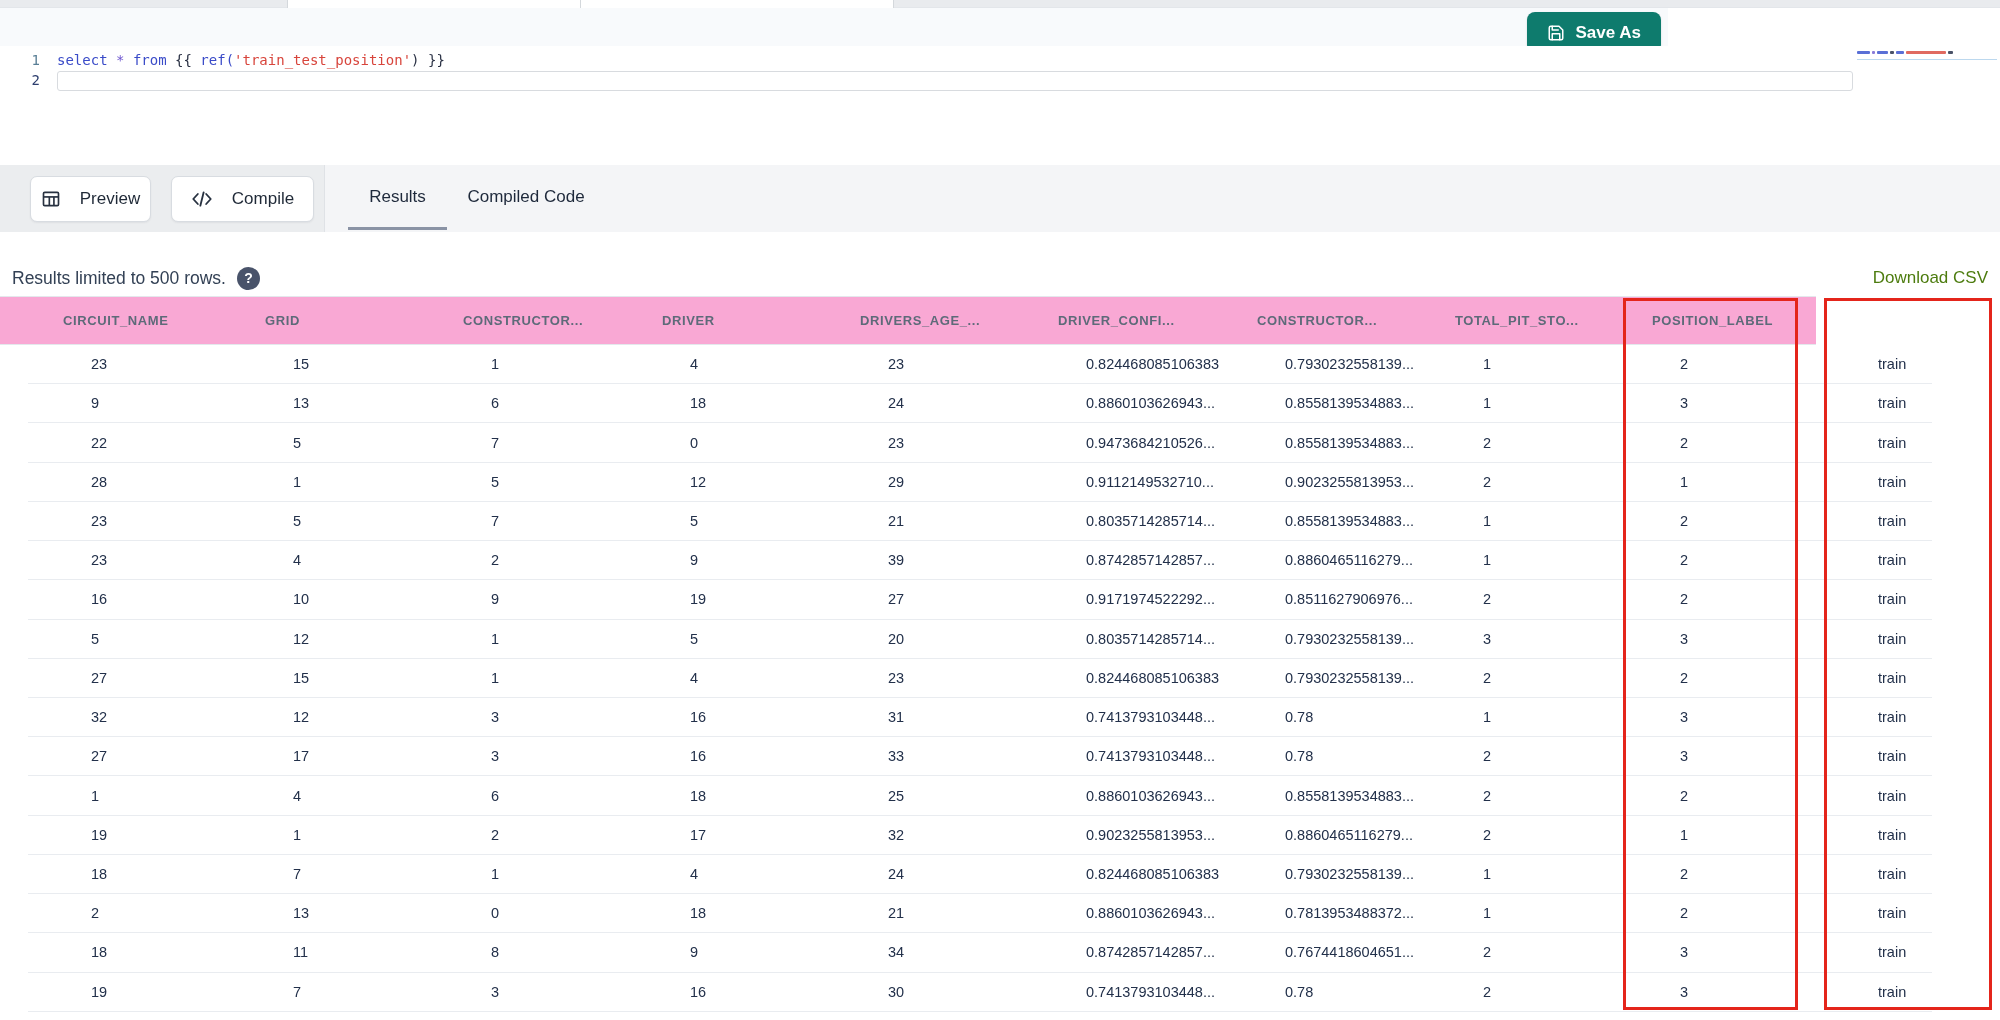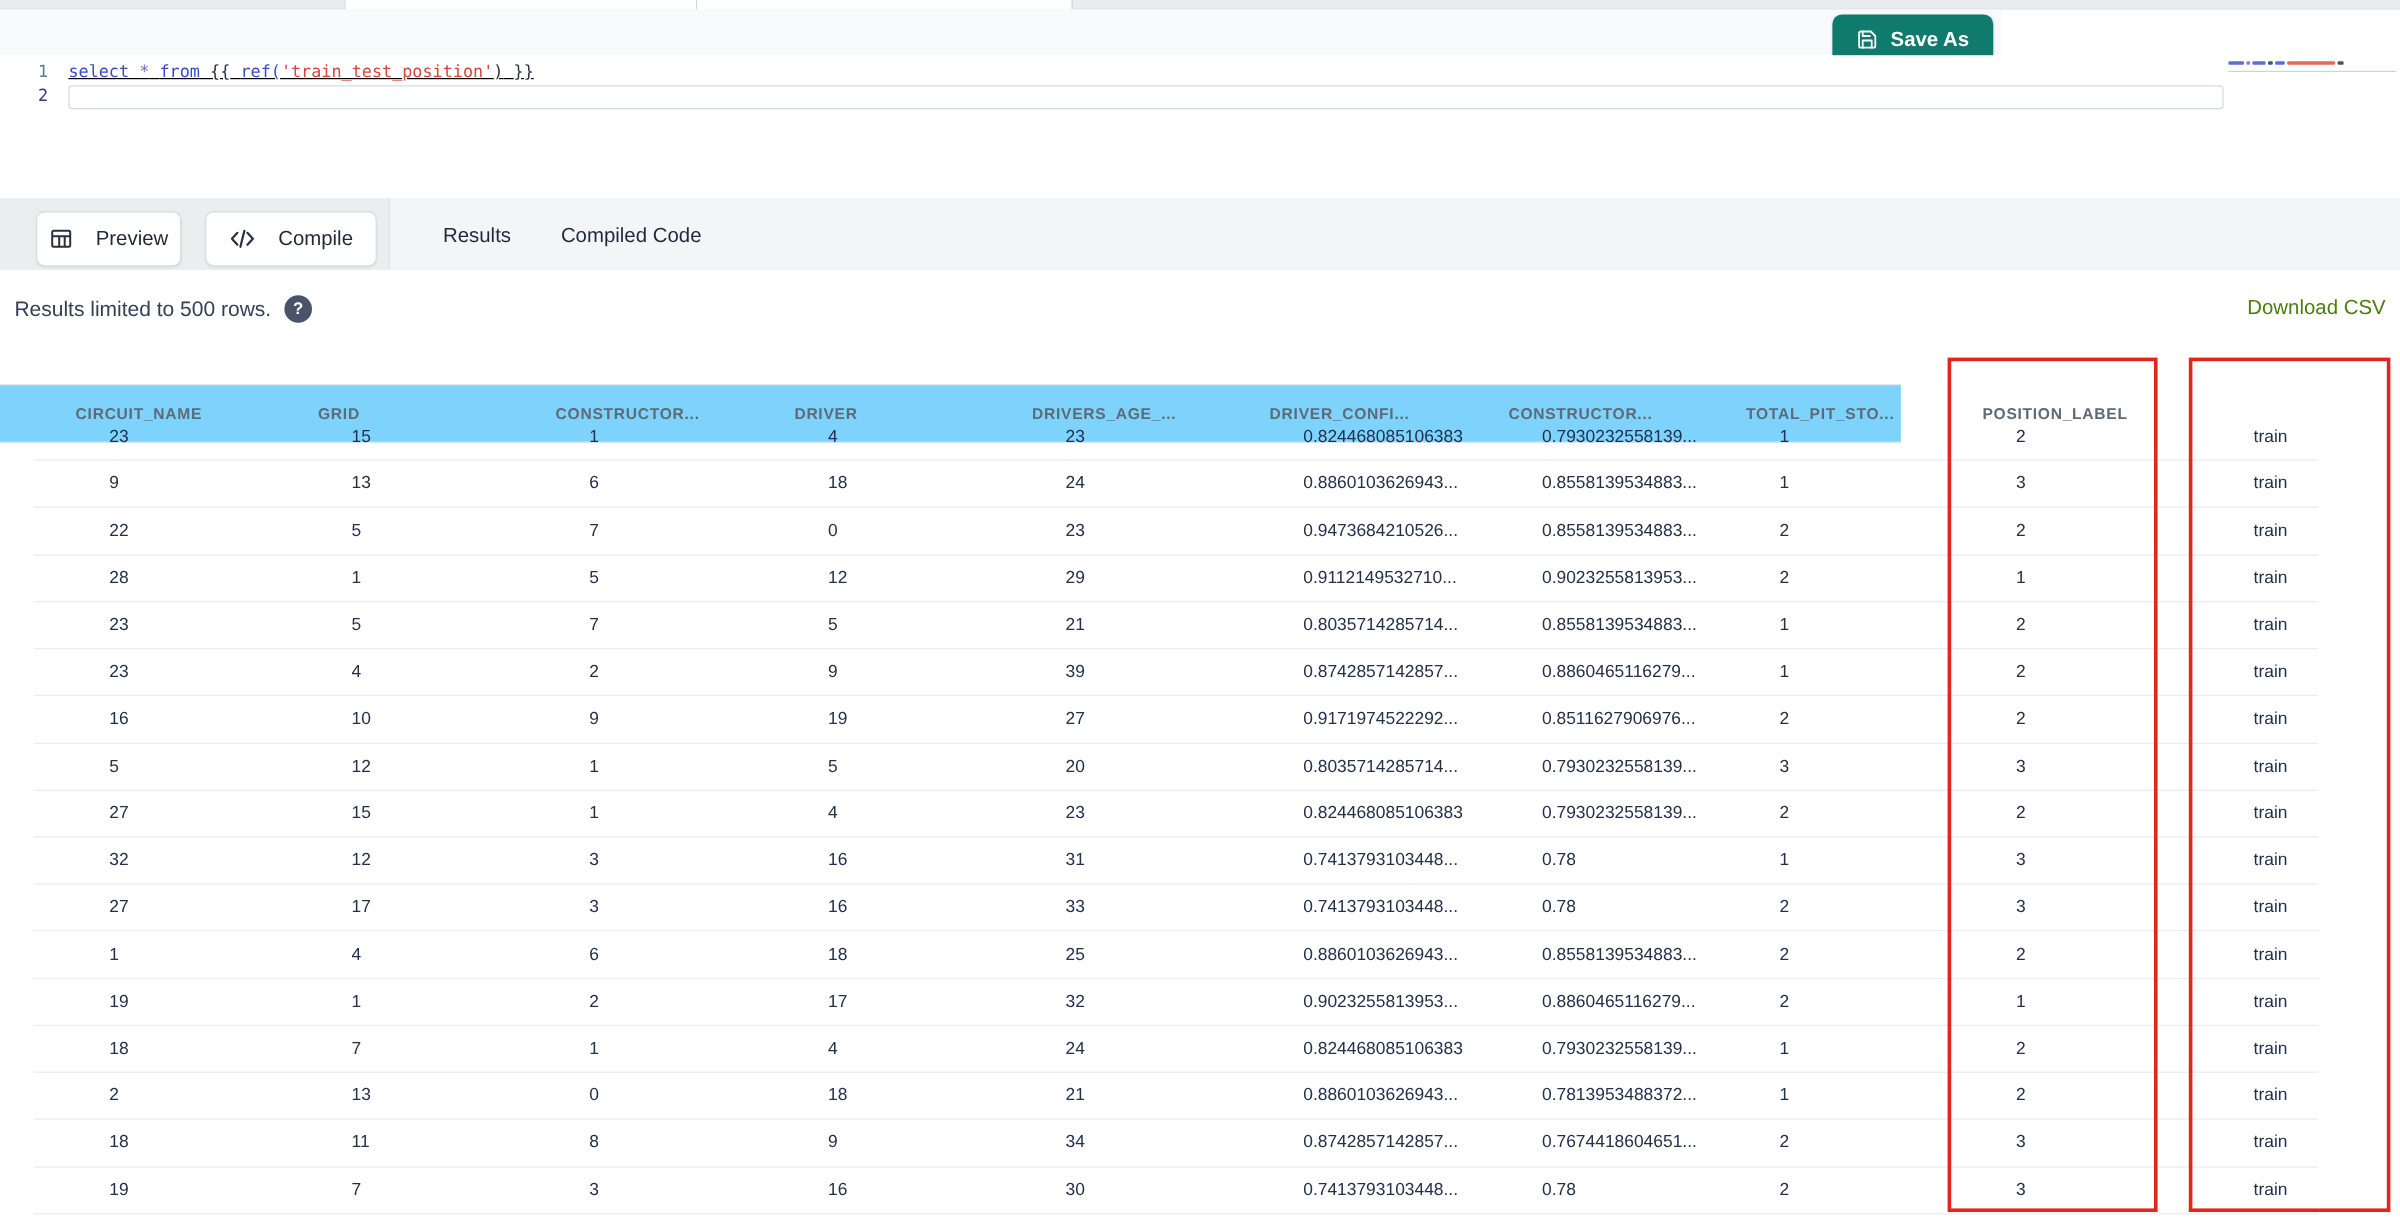--- a/index.html
+++ b/index.html
@@ -21,21 +21,21 @@
                 display:flex; align-items:center; gap:10px; padding:0 20px; color:#fff; font-size:17px;
                 font-weight:600; cursor:pointer; box-shadow:0 1px 2px rgba(0,0,0,.15); }
 
   
   .editor { position:absolute; left:0; top:46px; width:2000px; height:119px; background:#fff; }
   .gutter { position:absolute; left:0; top:4px; width:40px; text-align:right;
             font-family:"DejaVu Sans Mono", monospace; font-size:14px; line-height:20px; }
   .ln1 { color:#587e95; display:block; }
   .ln2 { color:#2d3e6e; display:block; }
   .code-line { position:absolute; left:57px; top:4px; height:20px; line-height:20px;
-               font-family:"DejaVu Sans Mono", monospace; font-size:14px; white-space:pre;text-decoration:underline; }
+               font-family:"DejaVu Sans Mono", monospace; font-size:14px; white-space:pre; }
   .tok-keyword { color:#3a4bc8; }
   .tok-operator { color:#6e56cf; }
   .tok-function { color:#3a4bc8; }
   .tok-string { color:#d8453c; }
   .tok-jinja { color:#2b3245; }
   .tok-plain { color:#2b3245; }
   .line2-box { position:absolute; left:57px; top:25px; width:1796px; height:20px;
                border:1px solid #d8dbdf; border-radius:3px; background:#fff; }
   .minimap { position:absolute; left:1857px; top:4px; width:140px; height:16px; }
   .minimap .mrow { position:absolute; left:0; top:1px; height:3px; display:flex; gap:2px; }
@@ -51,32 +51,32 @@
             font-weight:500; cursor:pointer; box-shadow:0 1px 2px rgba(16,24,40,.06); }
   .preview-btn { left:30px; width:121px; }
   .compile-btn { left:171px; width:143px; }
   .tab { position:absolute; top:0; height:64px; display:flex; align-items:center; justify-content:center;
          font-size:17px; color:#1e293b; font-weight:500; cursor:pointer; }
   .tab-results { left:348px; width:99px; }
   .tab-compiled { left:456px; width:140px; }
   .tab-underline { position:absolute; left:348px; top:62px; width:99px; height:3px; background:#8a93a5; }
 
   
-  .resultsbar { position:absolute; left:0; top:225px; width:2000px; height:64px; background:#fff;
+  .resultsbar { position:absolute; left:0; top:246px; width:2000px; height:64px; background:#fff;
                 display:flex; align-items:center; justify-content:space-between; padding:0 12px; }
   .limit-wrap { display:flex; align-items:center; gap:11px; }
   .limit-text { font-size:17.5px; color:#334155; }
   .help-icon { width:23px; height:23px; border-radius:50%; background:#49536a; color:#fff; font-size:14px;
                font-weight:700; display:flex; align-items:center; justify-content:center; cursor:pointer; }
   .download-link { font-size:17px; color:#4d7c0f; cursor:pointer; }
 
   
   .tablewrap { position:absolute; left:0; top:296px; width:2000px; height:724px; background:#fff; }
-  .thead { position:absolute; left:0; top:0; width:1584px; height:49px; background:#7dd3fc;
-           border-top:1px solid #e4e8ec; border-bottom:1px solid #e4e8ec;margin-top:24px; }
+  .thead { position:absolute; left:0; top:0; width:1816px; height:49px; background:#f9a8d4;
+           border-top:1px solid #e4e8ec; border-bottom:1px solid #e4e8ec; }
   .grid-cols { display:grid; grid-template-columns:202px 198px 199px 198px 198px 199px 198px 197px 198px auto;
                padding-left:63px; align-items:center; }
   .thead.grid-cols { height:49px; }
   .th { font-size:13px; font-weight:700; color:#5e6a79; letter-spacing:.6px; white-space:nowrap;
         overflow:hidden; }
   .tbody { position:absolute; left:0; top:49px; width:1932px;padding-left:28px; }
   .tr { height:39.23px; border-bottom:1px solid #e9ecf0; }
   .td { font-size:14.5px; color:#22304a; white-space:nowrap; overflow:hidden; }
 
   .redbox { position:absolute; border:3px solid #e4251b; background:transparent; pointer-events:none; }

